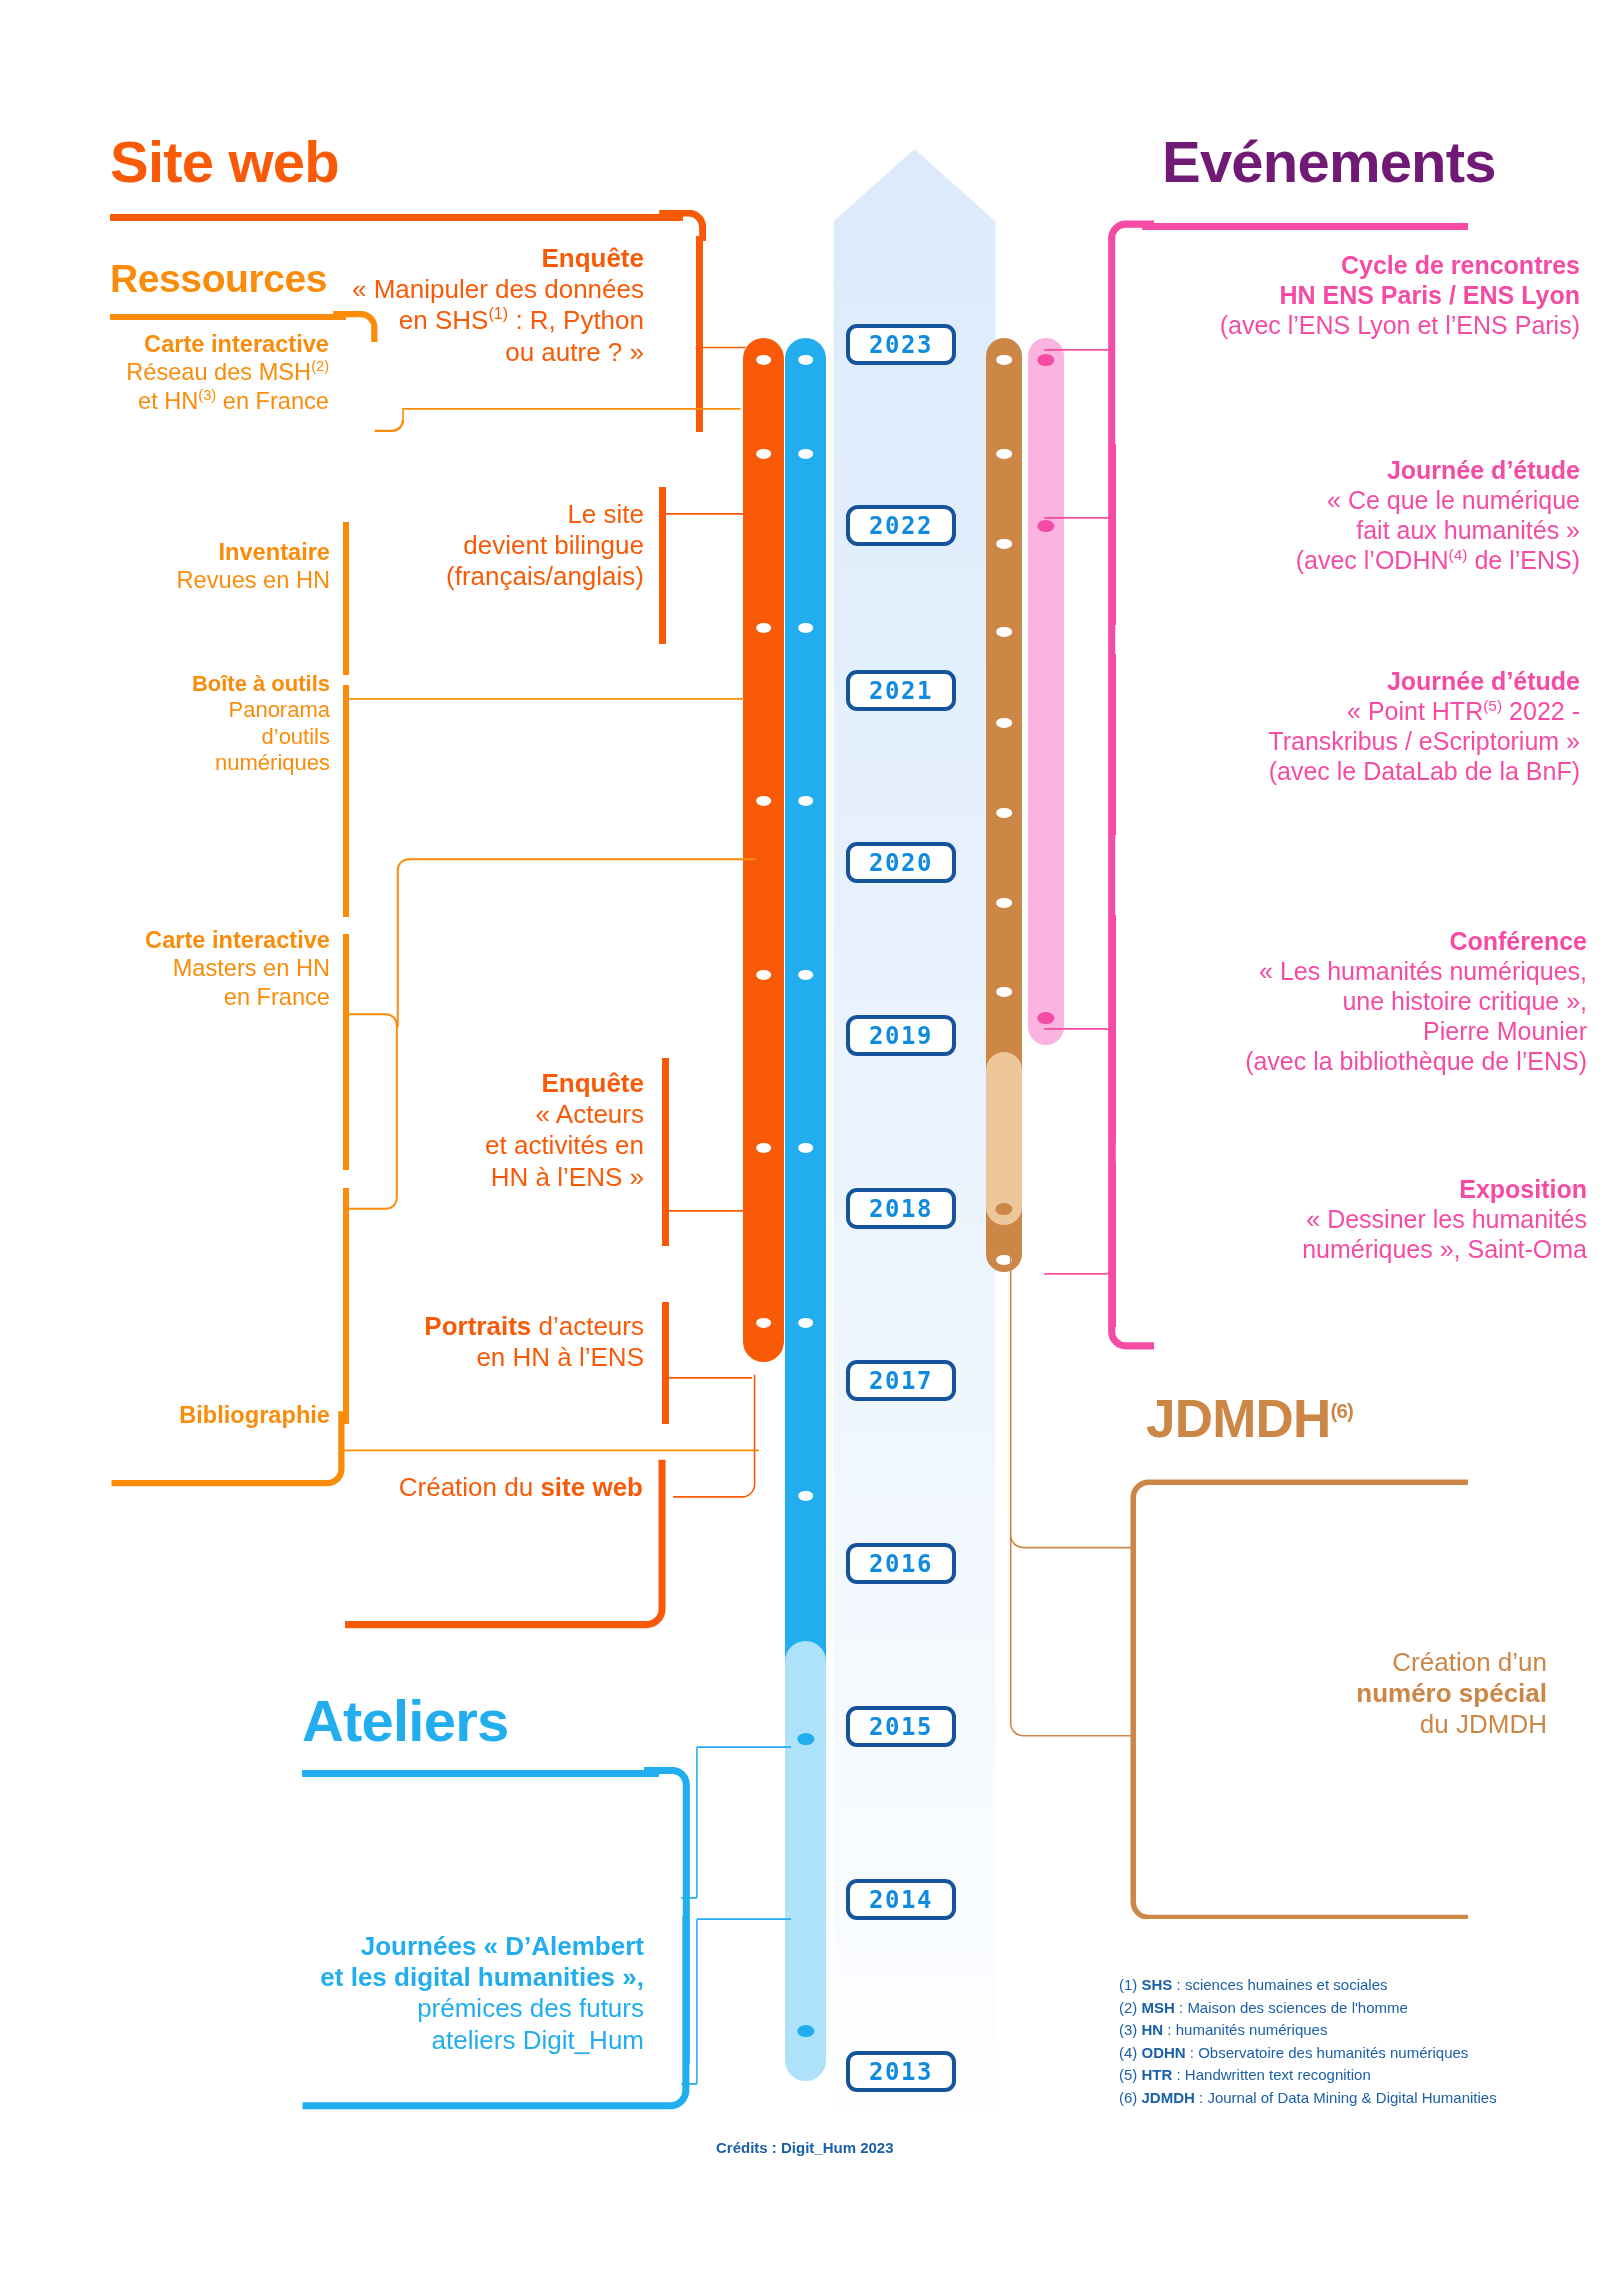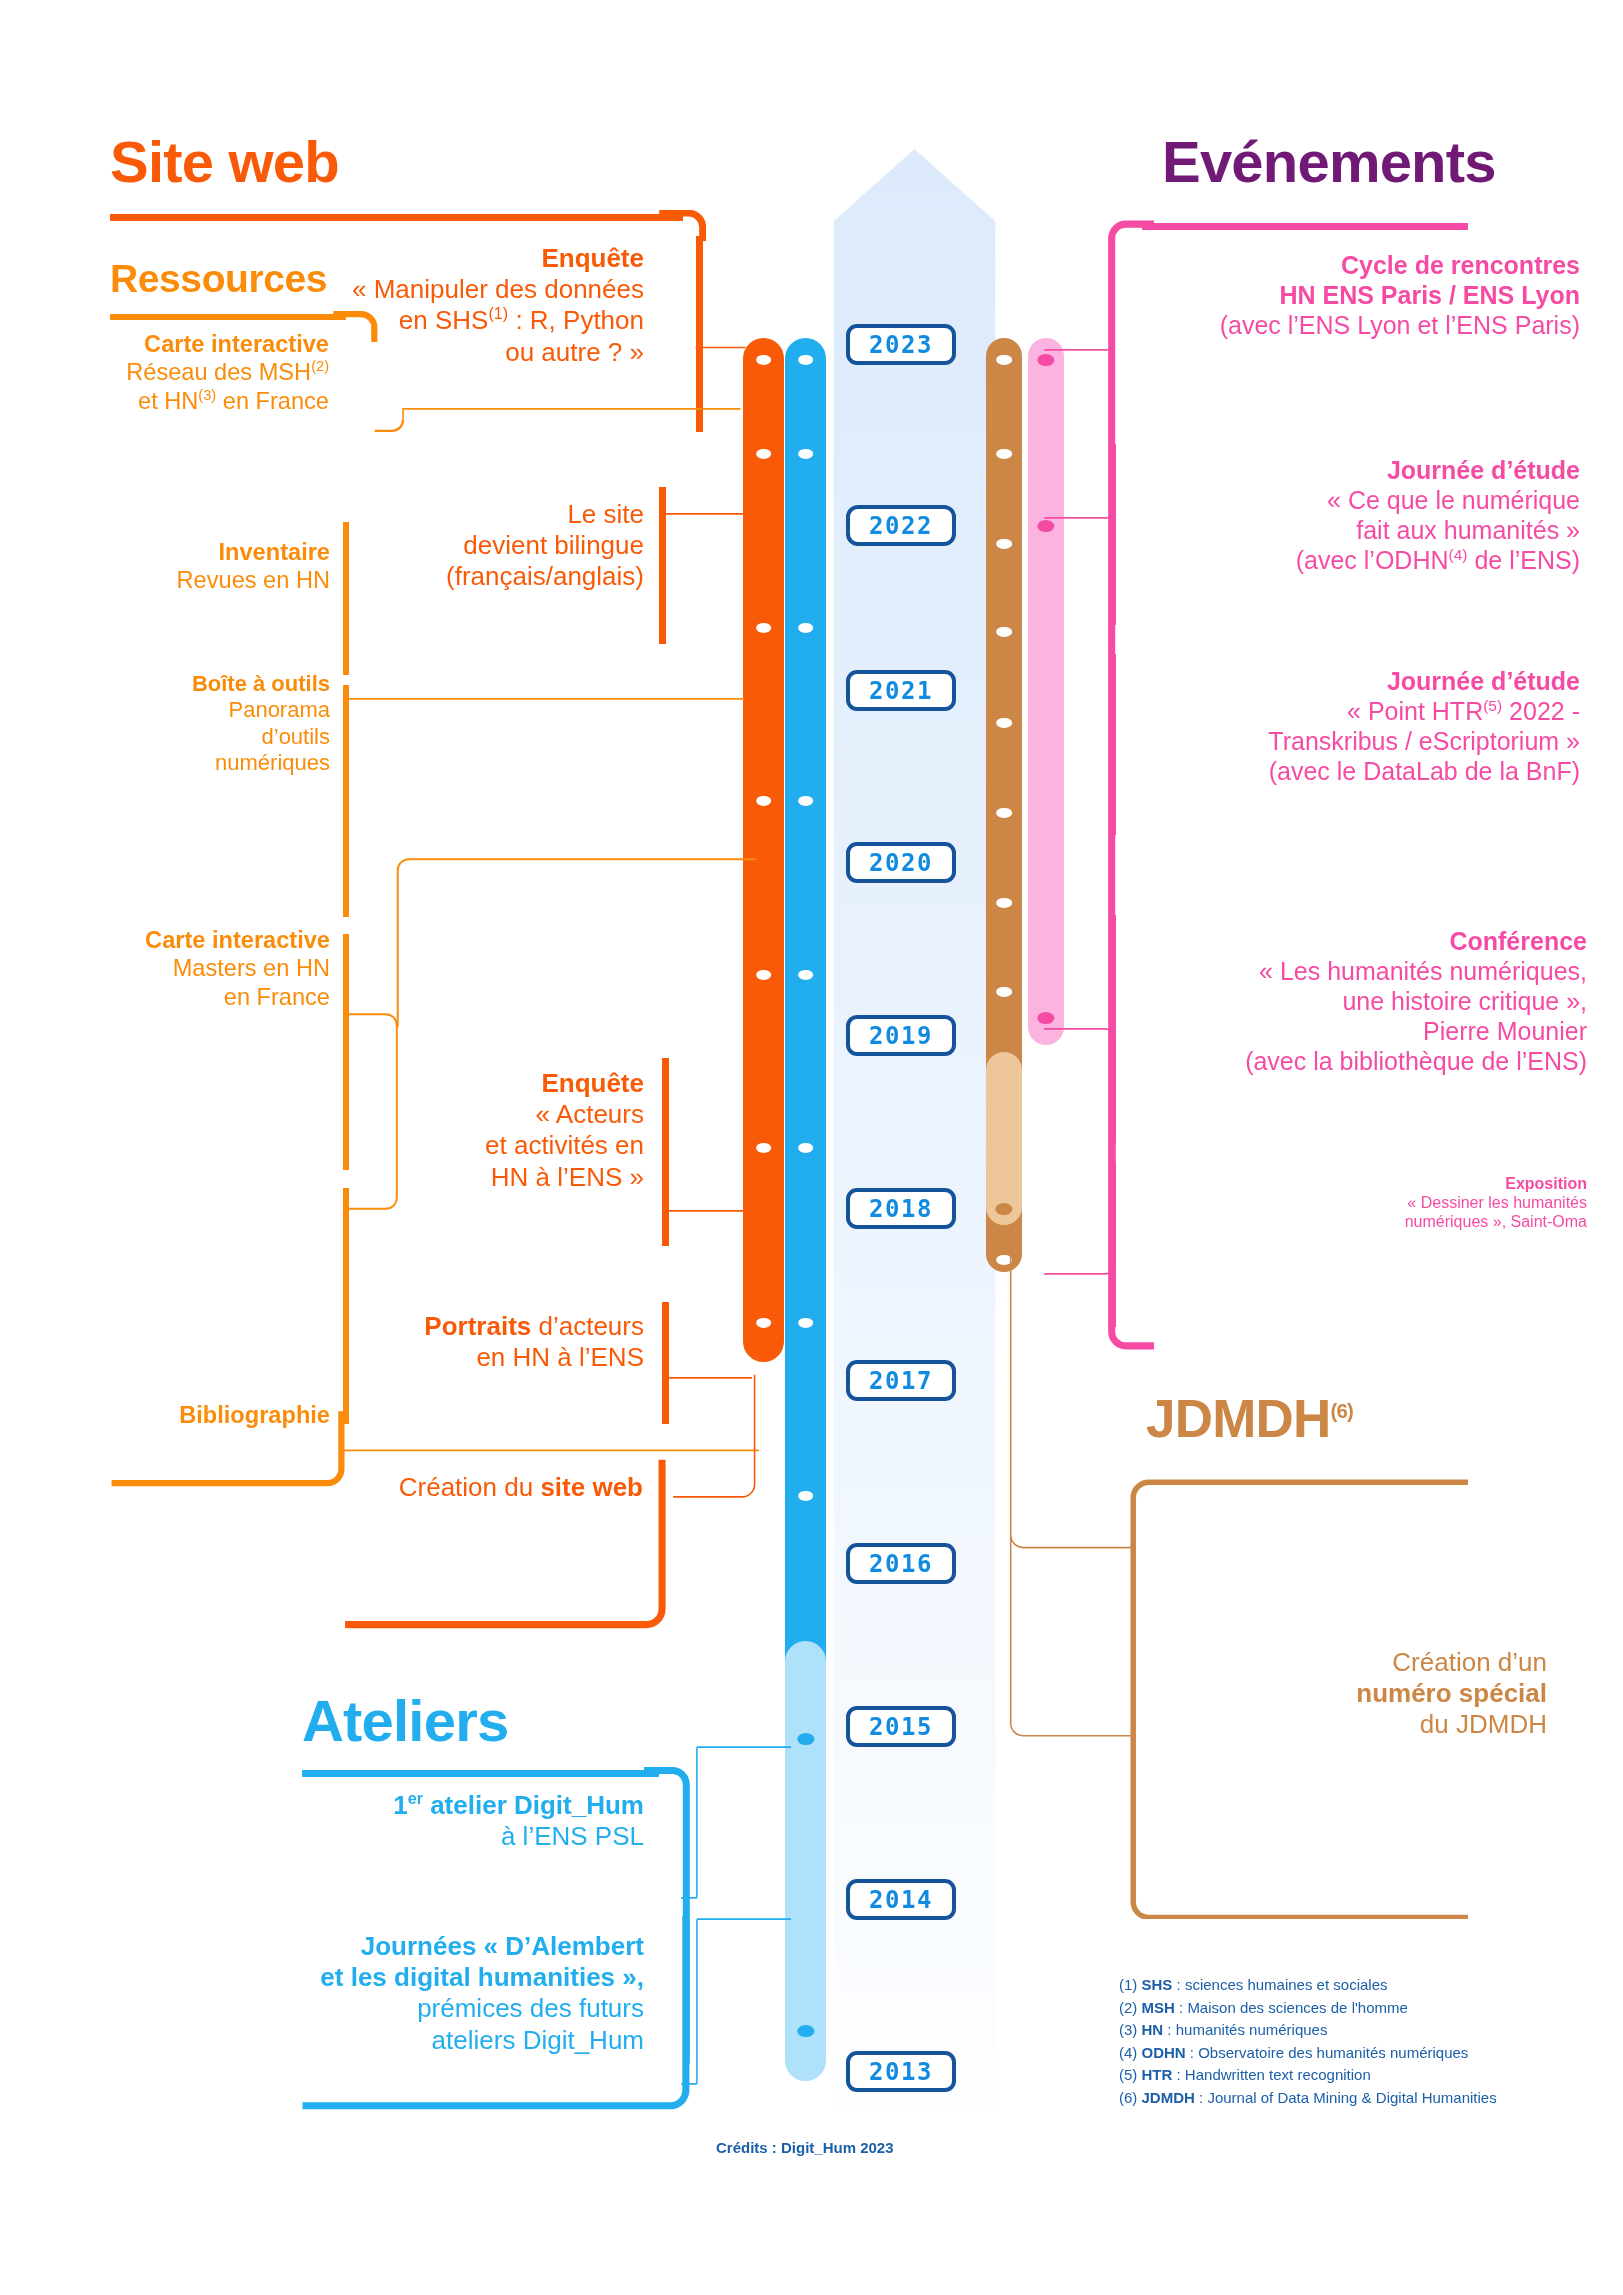--- a/index.html
+++ b/index.html
@@ -270,24 +270,20 @@
   <svg class="abs" style="left:662px; top:1370px;" width="110" height="141" viewBox="0 0 140 180">
     <path d="M118 6 V146 A16 16 0 0 1 102 162 H14" fill="none" stroke="#F95A07" stroke-width="2"></path>
   </svg>
 
   <div class="abs h-main" style="left:302px; top:1692px; color:#22AEEE;">Ateliers</div>
   <div class="abs rule" style="left:302px; top:1770px; width:357px; background:#22AEEE;"></div>
   <svg class="abs" style="left:644px; top:1767px;" width="47" height="314" viewBox="0 0 60 400">
     <path d="M0 4 H36 A18 18 0 0 1 54 22 V378" fill="none" stroke="#22AEEE" stroke-width="9"></path>
   </svg>
 
-  <div class="abs blk ra" style="left:330px; top:1790px; width:314px; font-size:26px; color:#22AEEE;">
-    <div class="ttl">1<sup>er</sup> atelier Digit_Hum</div>
-    <div class="bdy">à l’ENS PSL</div>
-  </div>
   <svg class="abs" style="left:681px; top:1744px;" width="126" height="157" viewBox="0 0 160 200">
     <path d="M140 4 H20 M20 4 V196 M20 196 H0" fill="none" stroke="#22AEEE" stroke-width="2"></path>
   </svg>
 
   <div class="abs blk ra" style="left:259px; top:1931px; width:385px; font-size:26px; color:#22AEEE;">
     <div class="ttl">Journées « D’Alembert</div>
     <div class="ttl">et les digital humanities »,</div>
     <div class="bdy">prémices des futurs</div>
     <div class="bdy">ateliers Digit_Hum</div>
   </div>
@@ -334,21 +330,21 @@
 
   <div class="abs blk la" style="left:1140px; top:926px; width:447px; font-size:25px; color:#F54BA4;">
     <div class="ttl">Conférence</div>
     <div class="bdy">« Les humanités numériques,</div>
     <div class="bdy">une histoire critique »,</div>
     <div class="bdy">Pierre Mounier</div>
     <div class="bdy">(avec la bibliothèque de l’ENS)</div>
   </div>
   <div class="abs" style="left:1110px; top:915px; width:6.3px; height:228px; background:#F54BA4;"></div>
 
-  <div class="abs blk la" style="left:1140px; top:1174px; width:447px; font-size:16px; color:#F54BA4;">
+  <div class="abs blk la" style="left:1140px; top:1174px; width:447px; font-size:25px; color:#F54BA4;">
     <div class="ttl">Exposition</div>
     <div class="bdy">« Dessiner les humanités</div>
     <div class="bdy">numériques », Saint-Oma</div>
   </div>
   <div class="abs" style="left:1110px; top:1162px; width:6.3px; height:165px; background:#F54BA4;"></div>
 
   <svg class="abs" style="left:1044px; top:1021px;" width="79" height="267" viewBox="0 0 100 340">
     <path d="M0 10 H78 A12 12 0 0 1 90 22 V310 A12 12 0 0 1 78 322 H0" fill="none" stroke="#F54BA4" stroke-width="2"></path>
   </svg>
 

